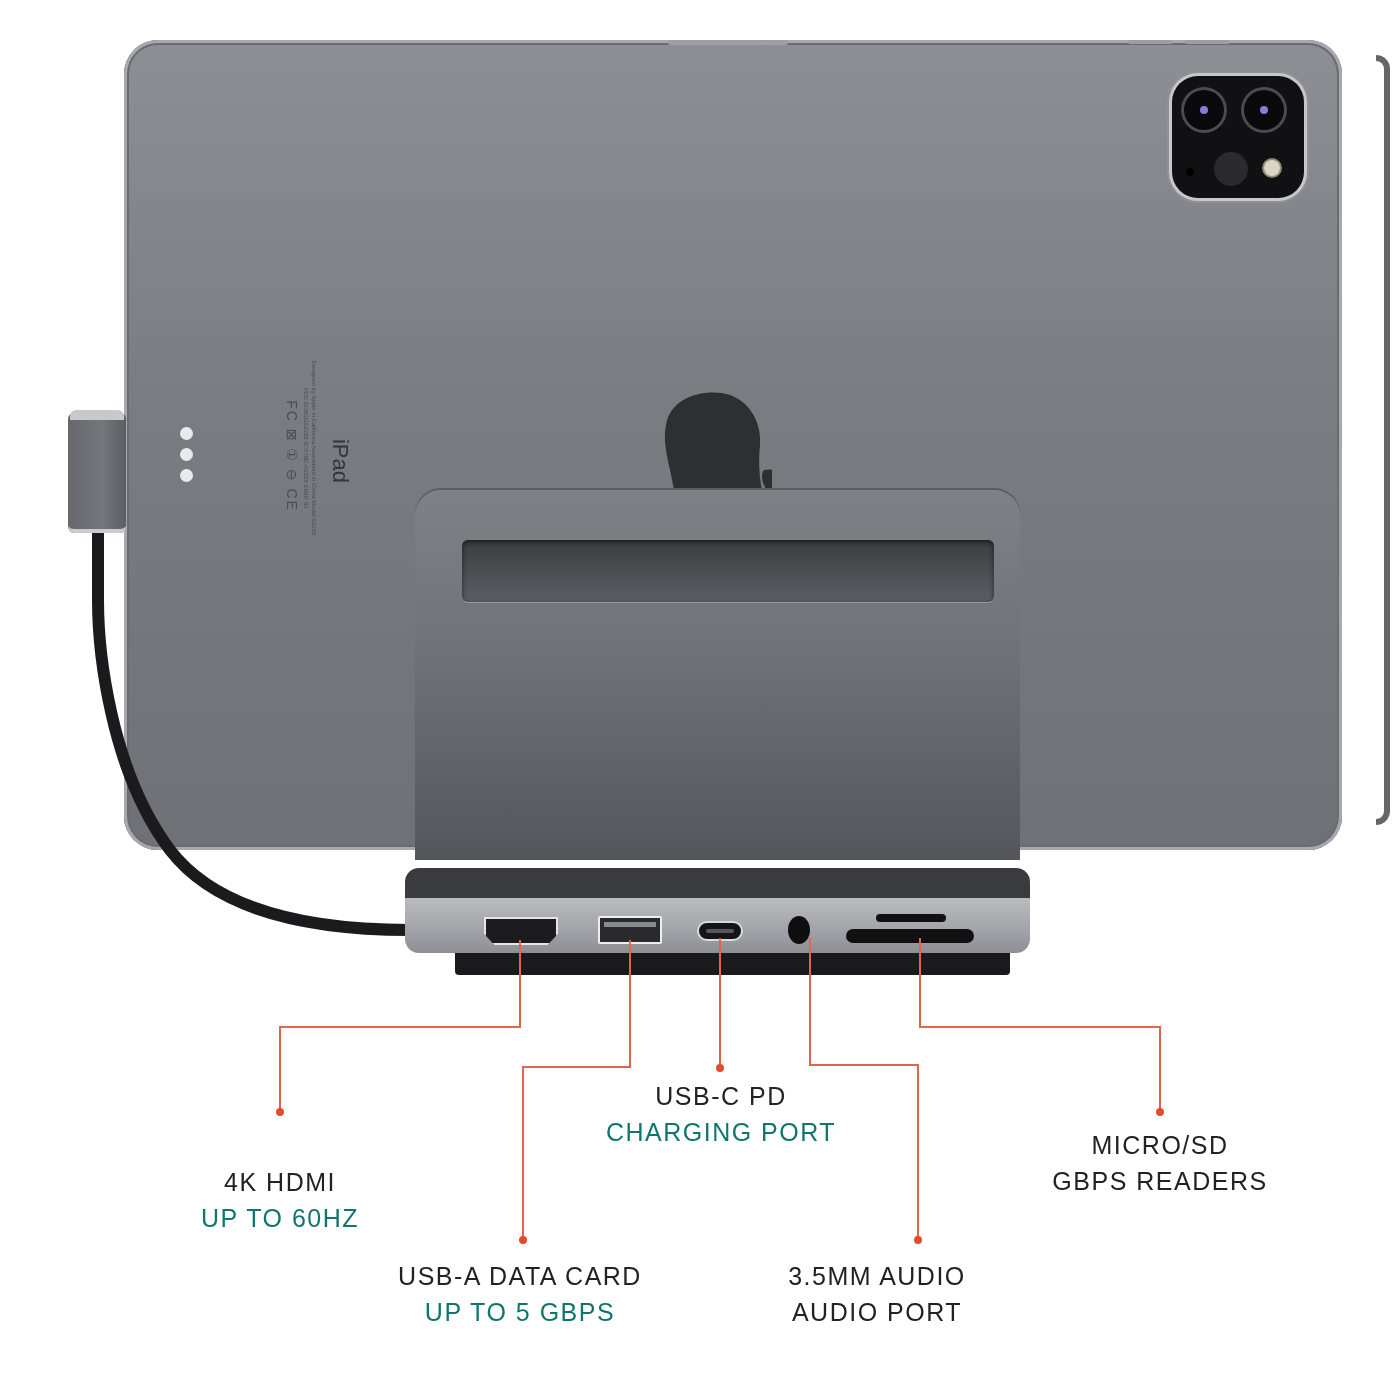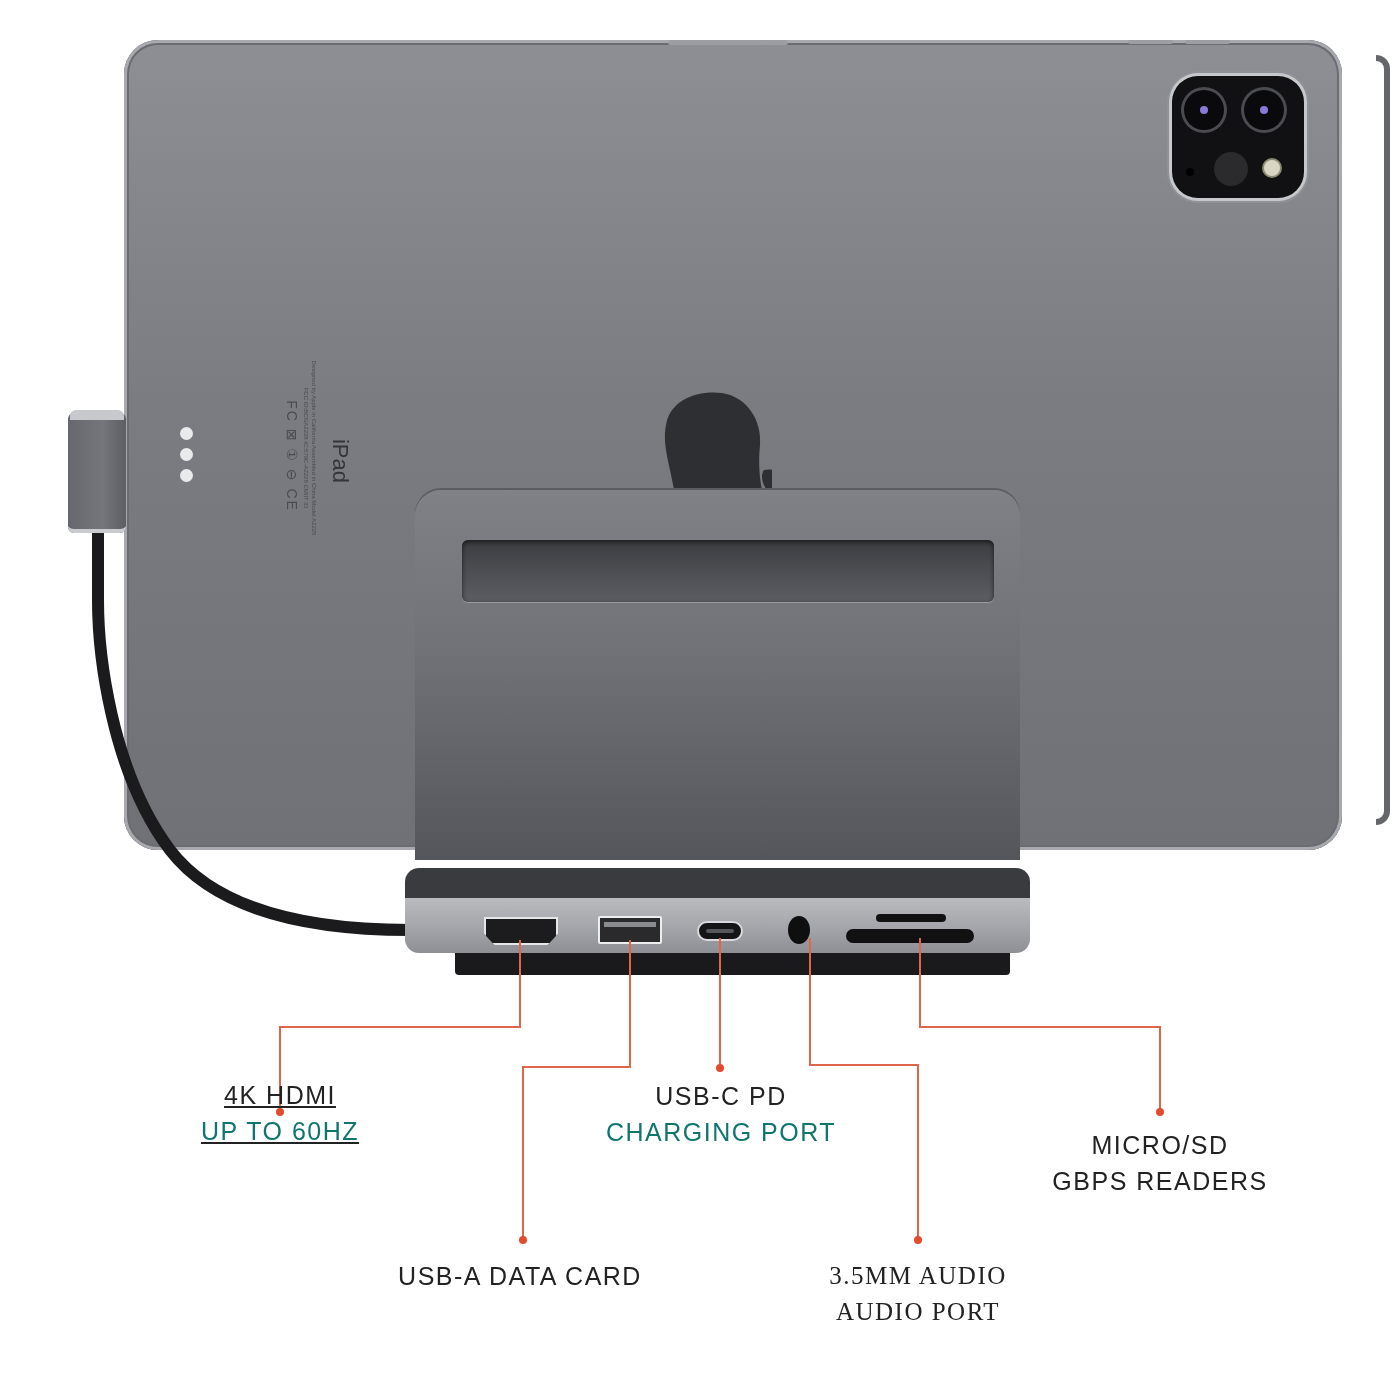--- a/index.html
+++ b/index.html
@@ -141,35 +141,36 @@
 <div class="ln" style="left:809px;top:938px;width:2px;height:128px;"></div>
 <div class="ln" style="left:809px;top:1064px;width:110px;height:2px;"></div>
 <div class="ln" style="left:917px;top:1064px;width:2px;height:176px;"></div>
 <div class="dot" style="left:914px;top:1236px;"></div>
 
 <div class="ln" style="left:919px;top:938px;width:2px;height:90px;"></div>
 <div class="ln" style="left:919px;top:1026px;width:242px;height:2px;"></div>
 <div class="ln" style="left:1159px;top:1026px;width:2px;height:86px;"></div>
 <div class="dot" style="left:1156px;top:1108px;"></div>
 
-<div class="label" style="left:280px;top:1077px;text-decoration:underline;">
+<div class="label" style="left:280px;top:1164px;">
   <div>4K HDMI</div>
   <div class="sub">UP TO 60HZ</div>
 </div>
 
 <div class="label" style="left:520px;top:1258px;">
   <div>USB-A DATA CARD</div>
+  <div class="sub">UP TO 5 GBPS</div>
 </div>
 
 <div class="label" style="left:721px;top:1078px;">
   <div>USB-C PD</div>
   <div class="sub">CHARGING PORT</div>
 </div>
 
-<div class="label" style="left:918px;top:1258px;font-family:Liberation Serif, serif;">
+<div class="label" style="left:877px;top:1258px;">
   <div>3.5MM AUDIO</div>
   <div>AUDIO PORT</div>
 </div>
 
 <div class="label" style="left:1160px;top:1127px;">
   <div>MICRO/SD</div>
   <div>GBPS READERS</div>
 </div>
 
 </body></html>

